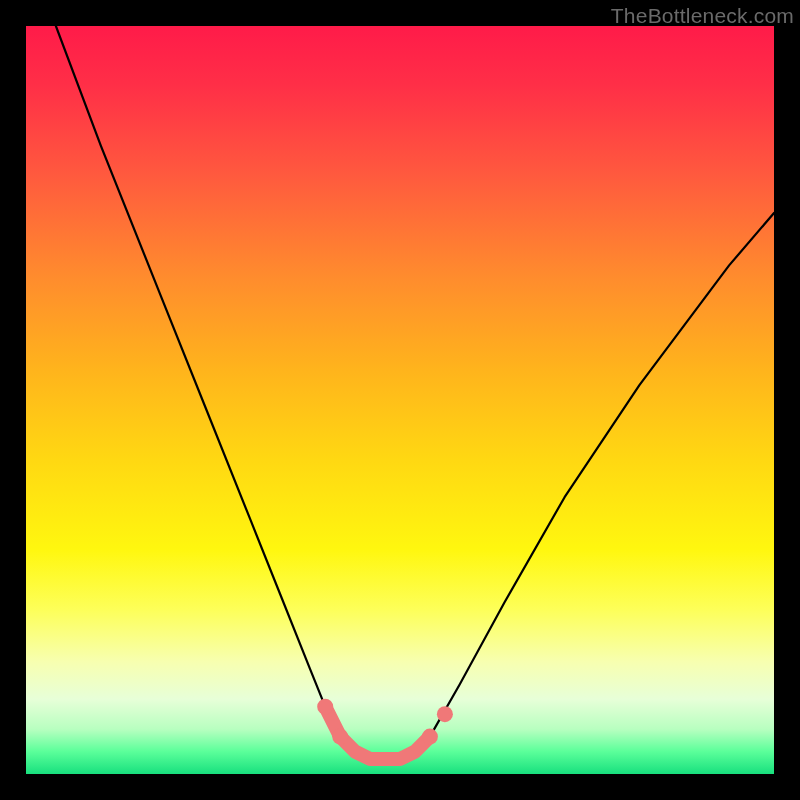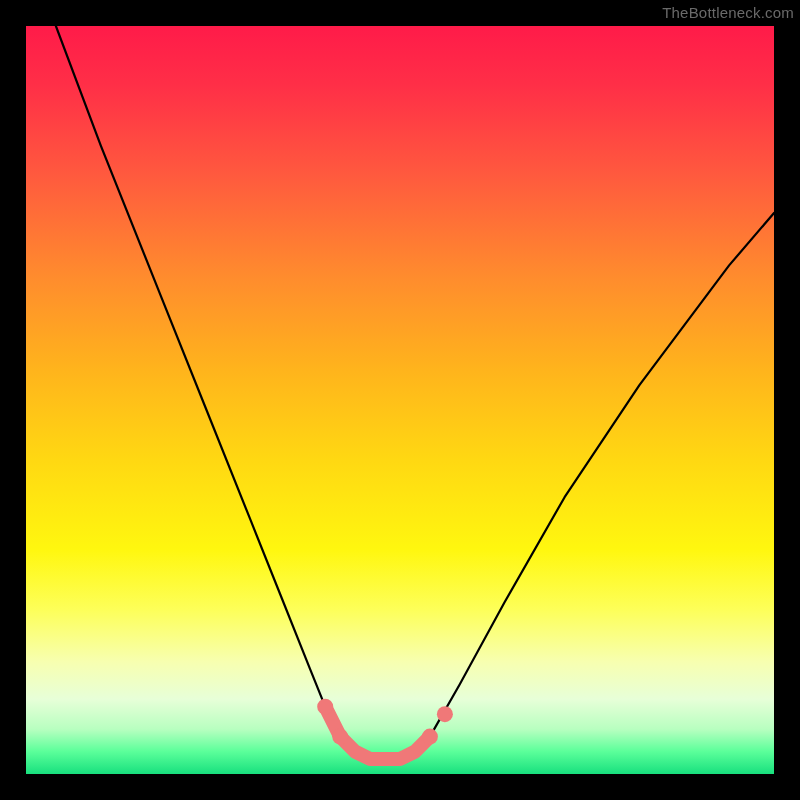--- a/index.html
+++ b/index.html
@@ -68,21 +68,21 @@
   }
   .dot {
     fill: #f07878;
     stroke: none;
   }
   .watermark {
     position: absolute;
     top: 4px;
     right: 6px;
     color: #6a6a6a;
-    font-size: 15px;
+    font-size: 21px;
     letter-spacing: 0.2px;
     user-select: none;
   }
 </style>
 </head>
 <body>
 
 <div class="stage">
 
   <div class="plot-area">

